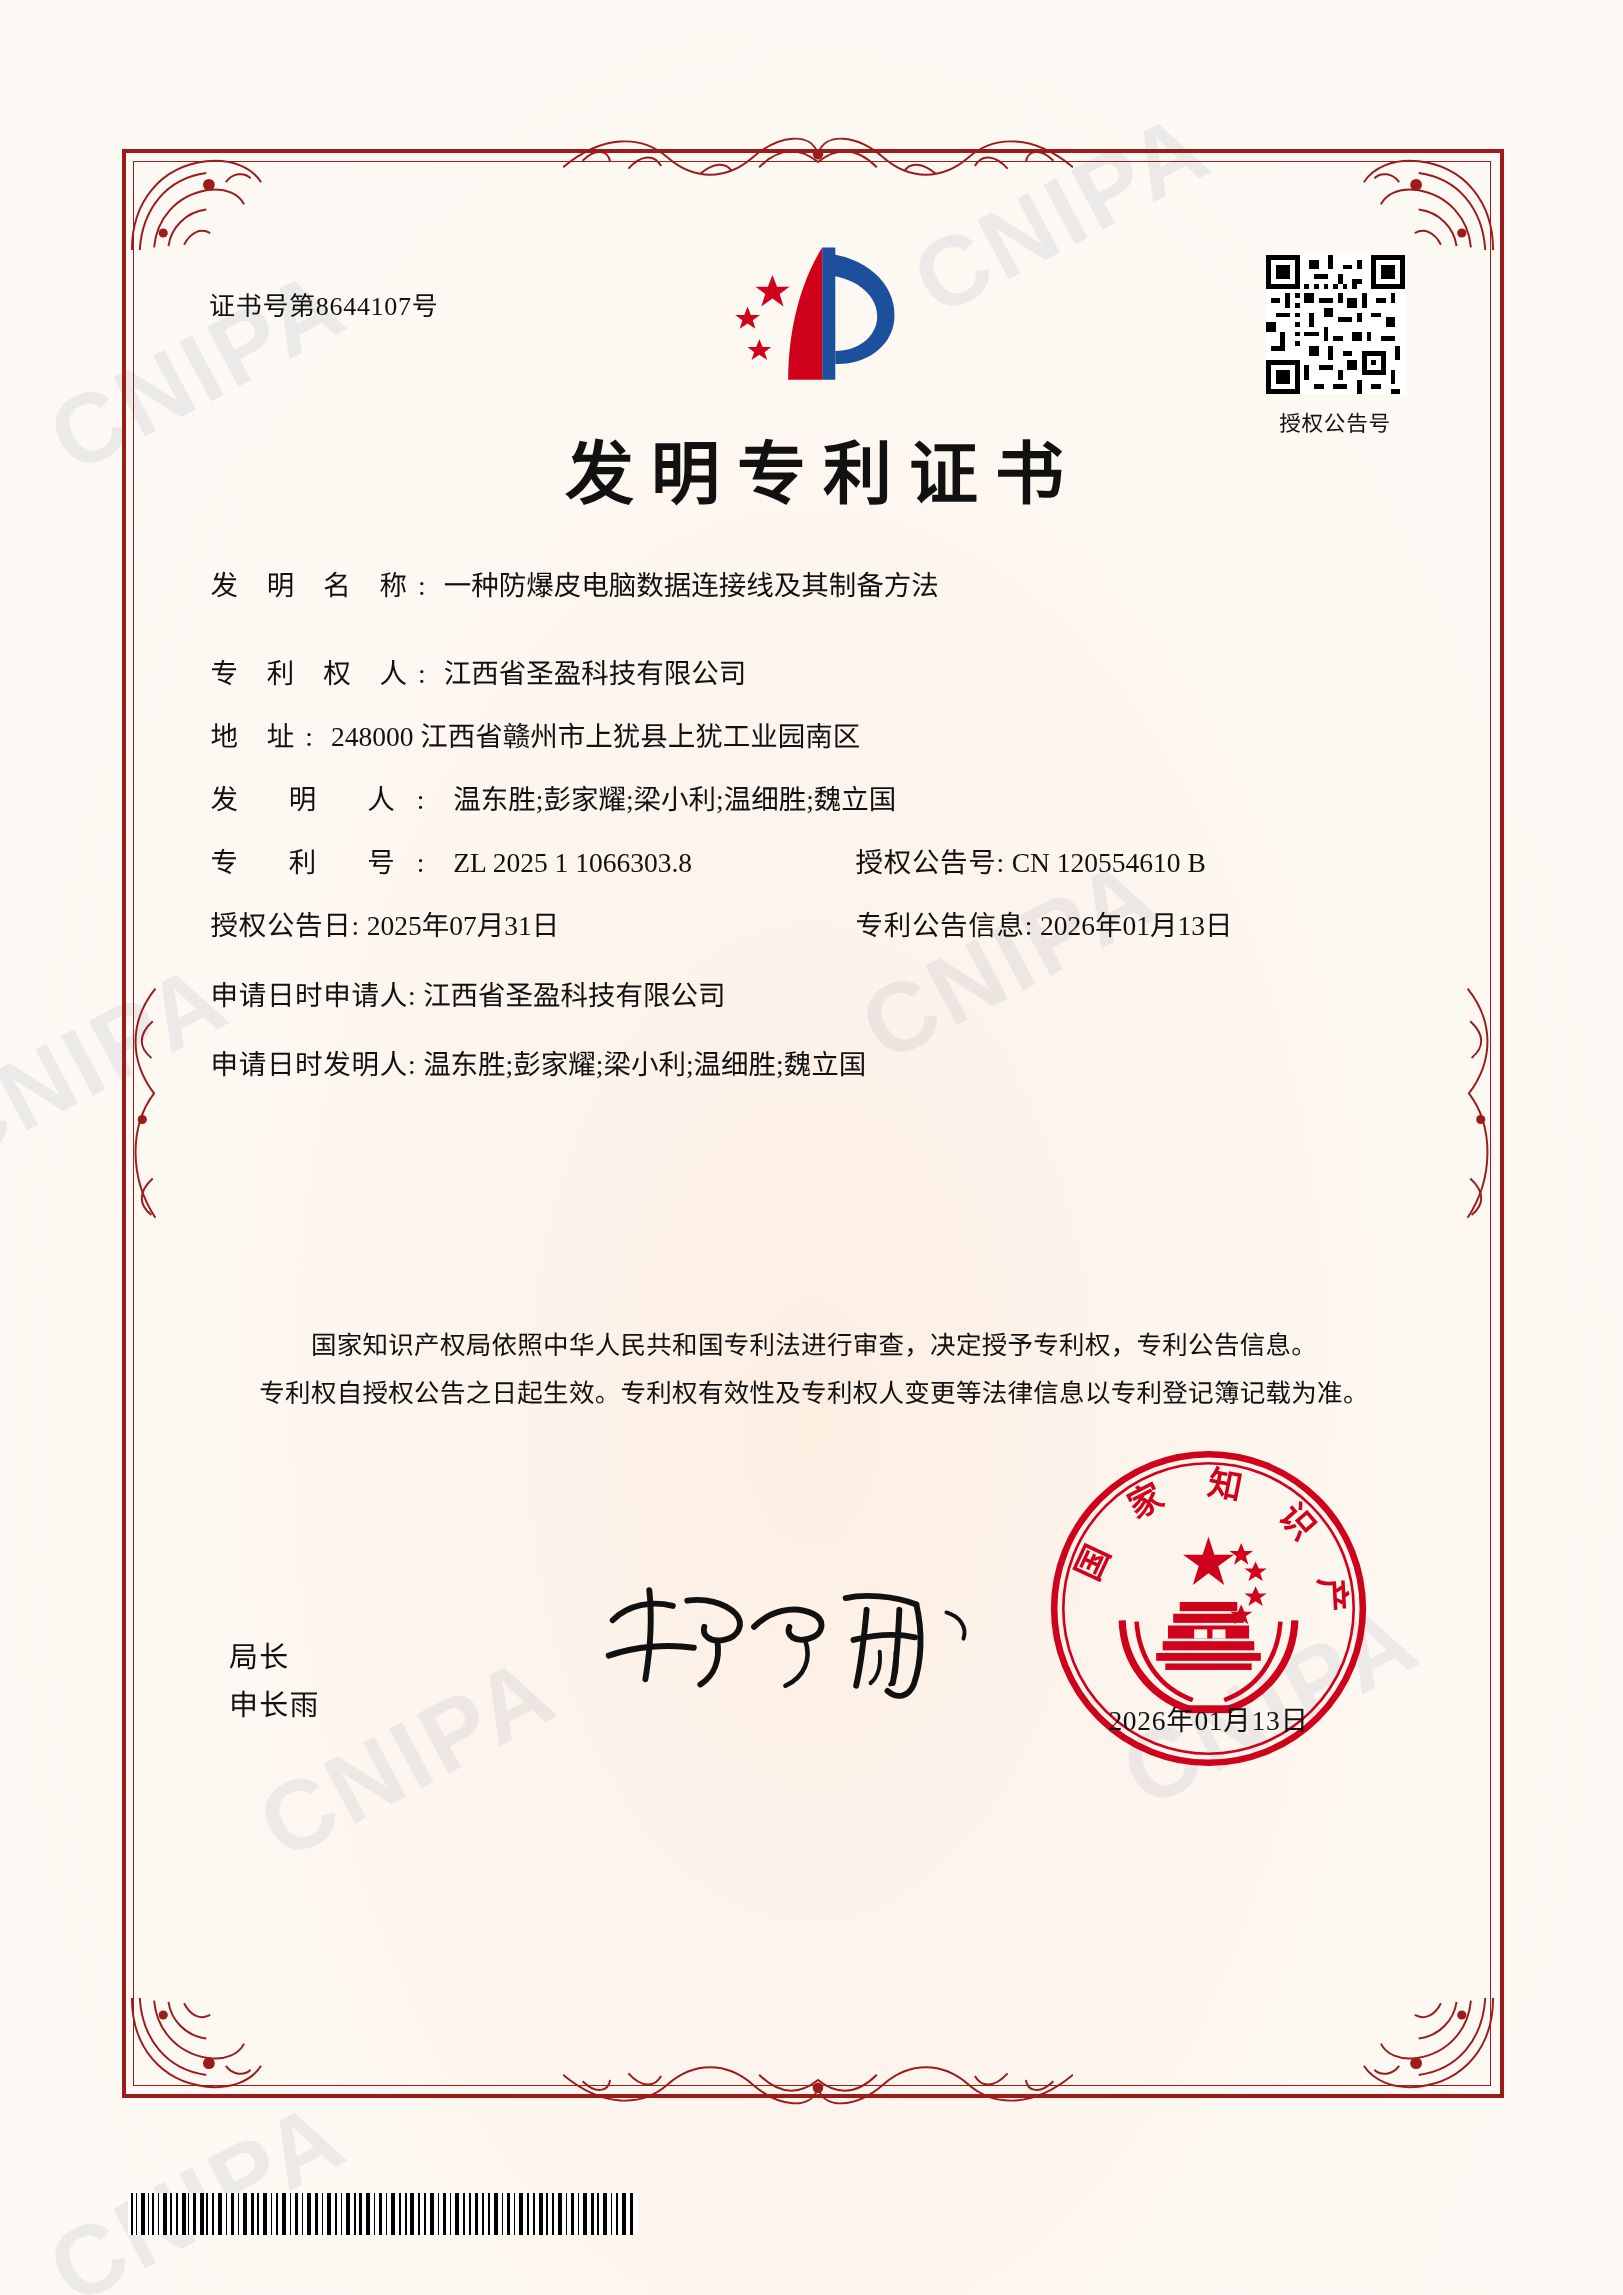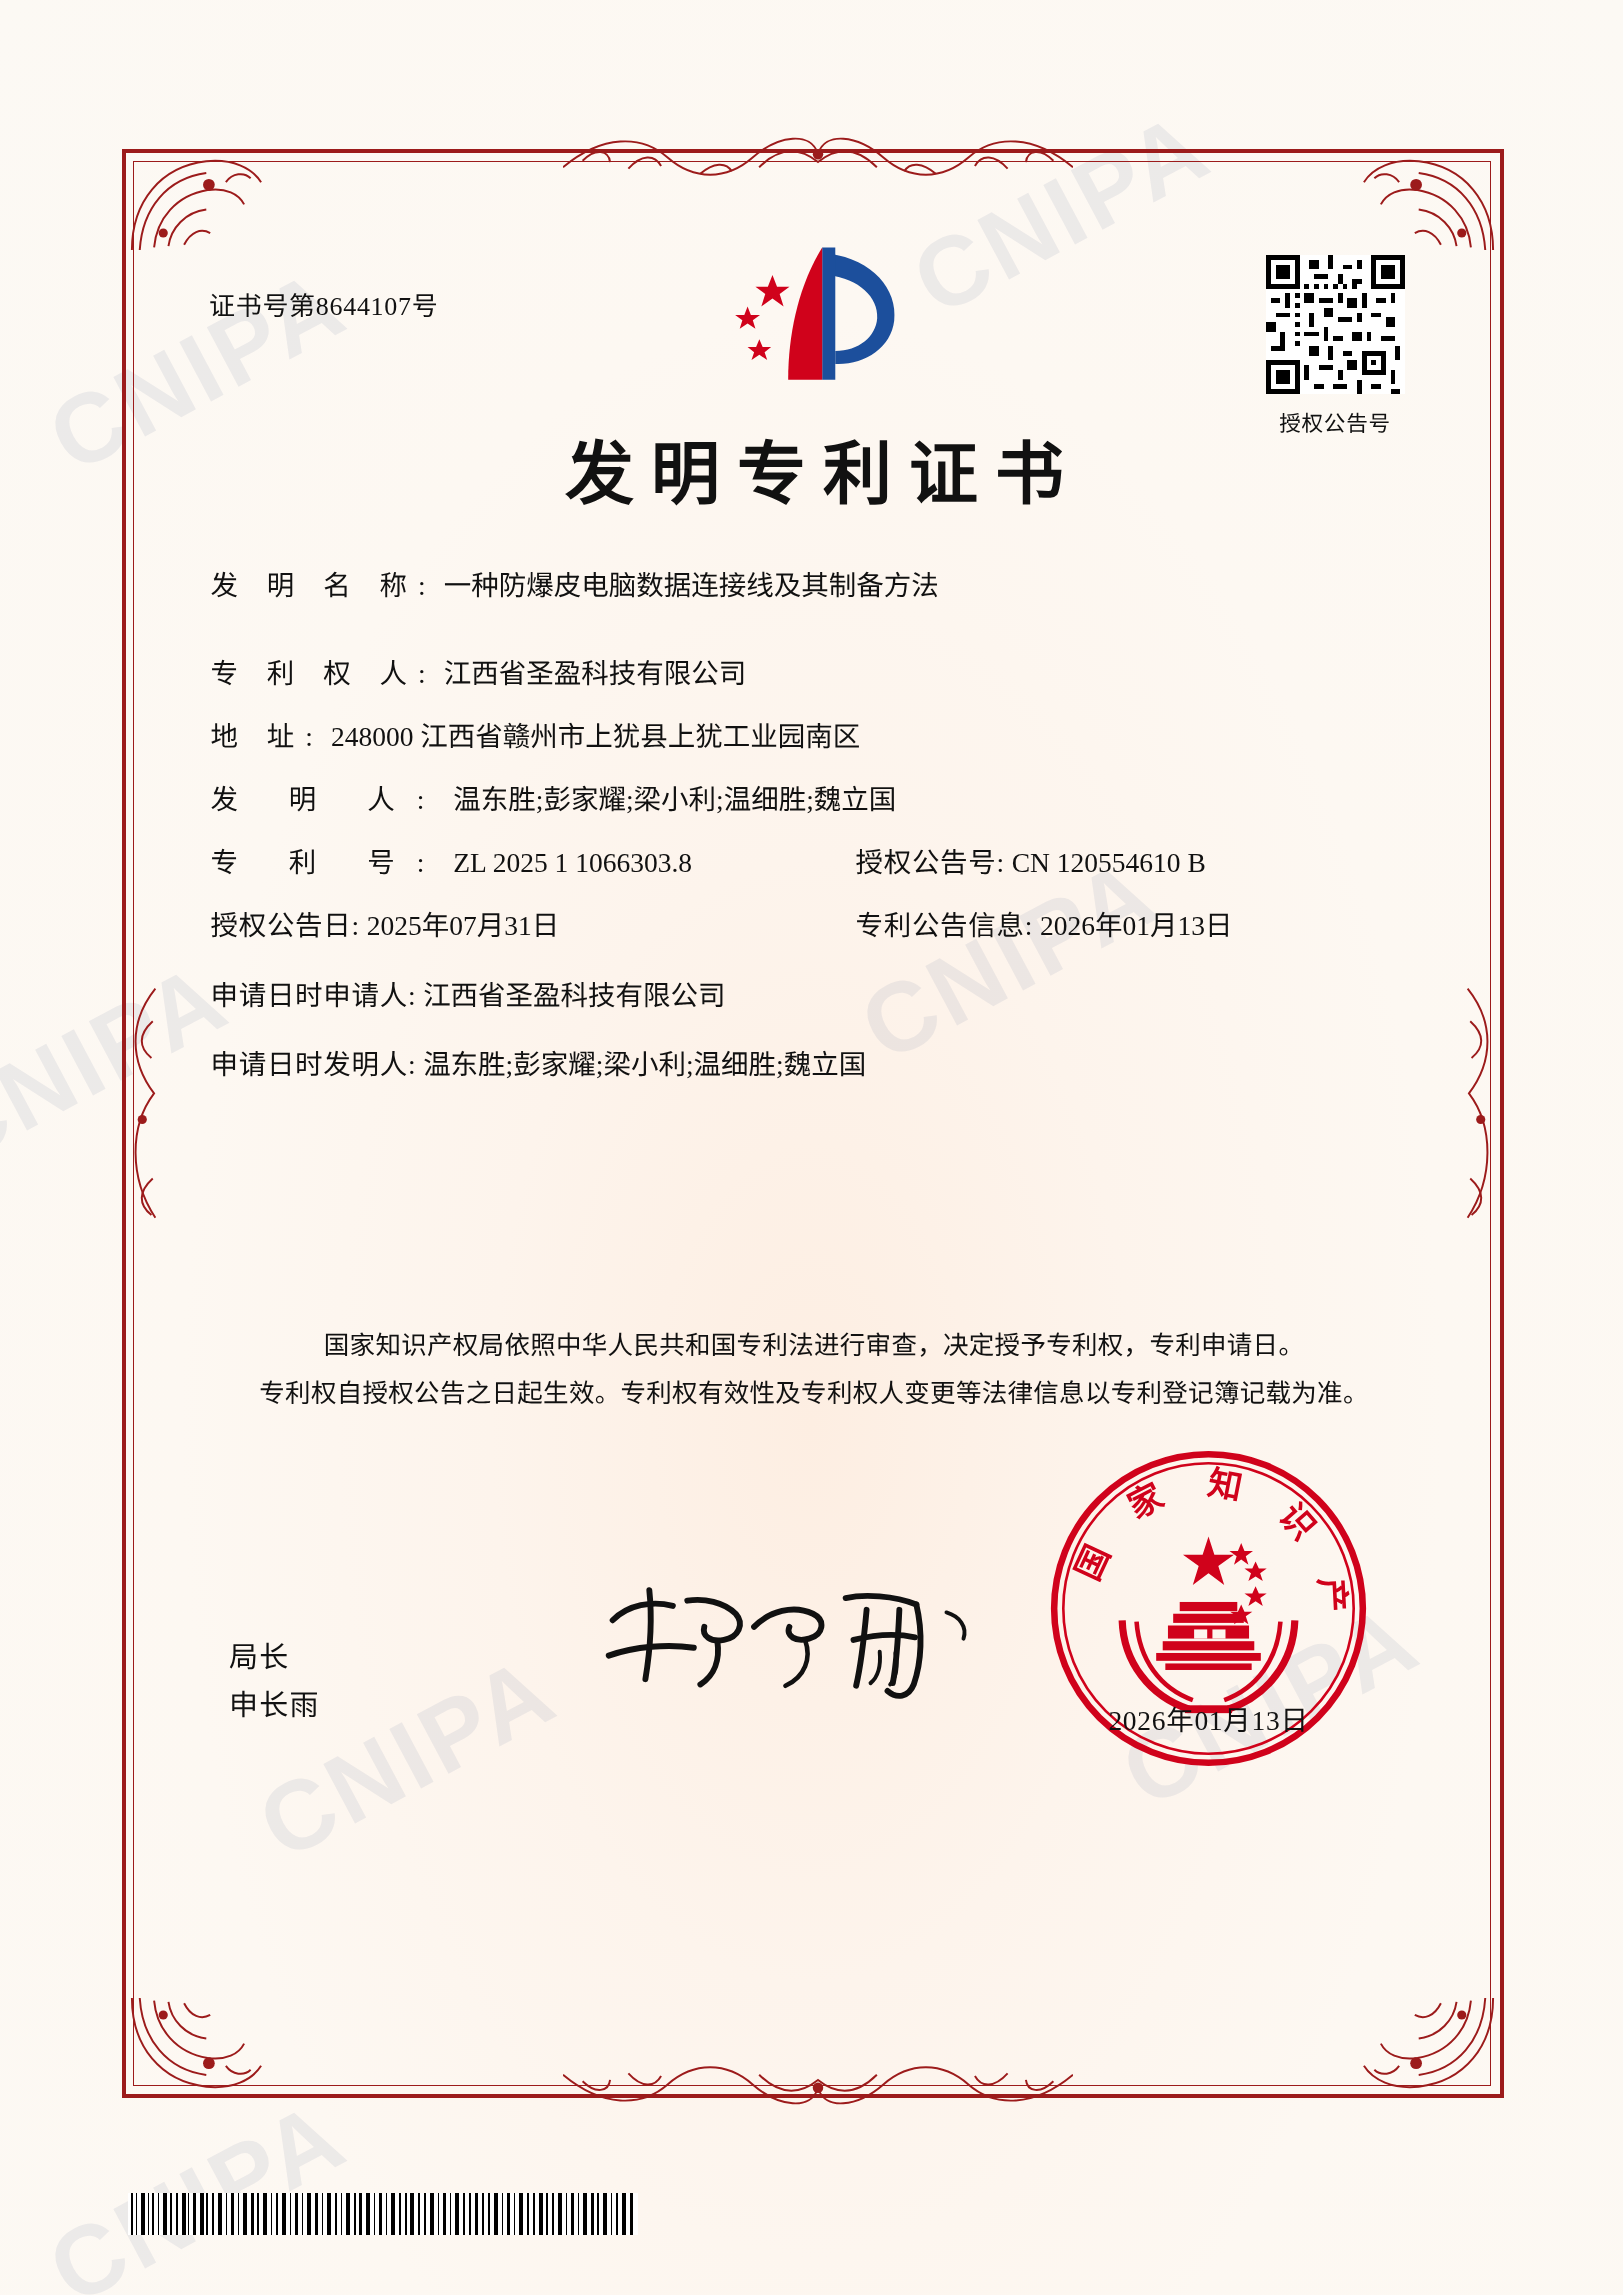--- a/index.html
+++ b/index.html
@@ -559,21 +559,21 @@
       </div>
 
       <div class="frow gap-2">
         <span class="lbl lbl-plain">申请日时发明人:</span>
         <span class="val">温东胜;彭家耀;梁小利;温细胜;魏立国</span>
       </div>
 
     </div>
 
     <div class="statement">
-      <div>国家知识产权局依照中华人民共和国专利法进行审查，决定授予专利权，专利申请日。</div>
+      <div>国家知识产权局依照中华人民共和国专利法进行审查，决定授予专利权，专利公告信息。</div>
       <div>专利权自授权公告之日起生效。专利权有效性及专利权人变更等法律信息以专利登记簿记载为准。</div>
     </div>
 
     <div class="sig-label">
       <div>局长</div>
       <div>申长雨</div>
     </div>
 
     <div class="sig-hand">
       <svg viewBox="0 0 620 220" fill="none" stroke="currentColor" stroke-width="9" stroke-linecap="round" stroke-linejoin="round">

